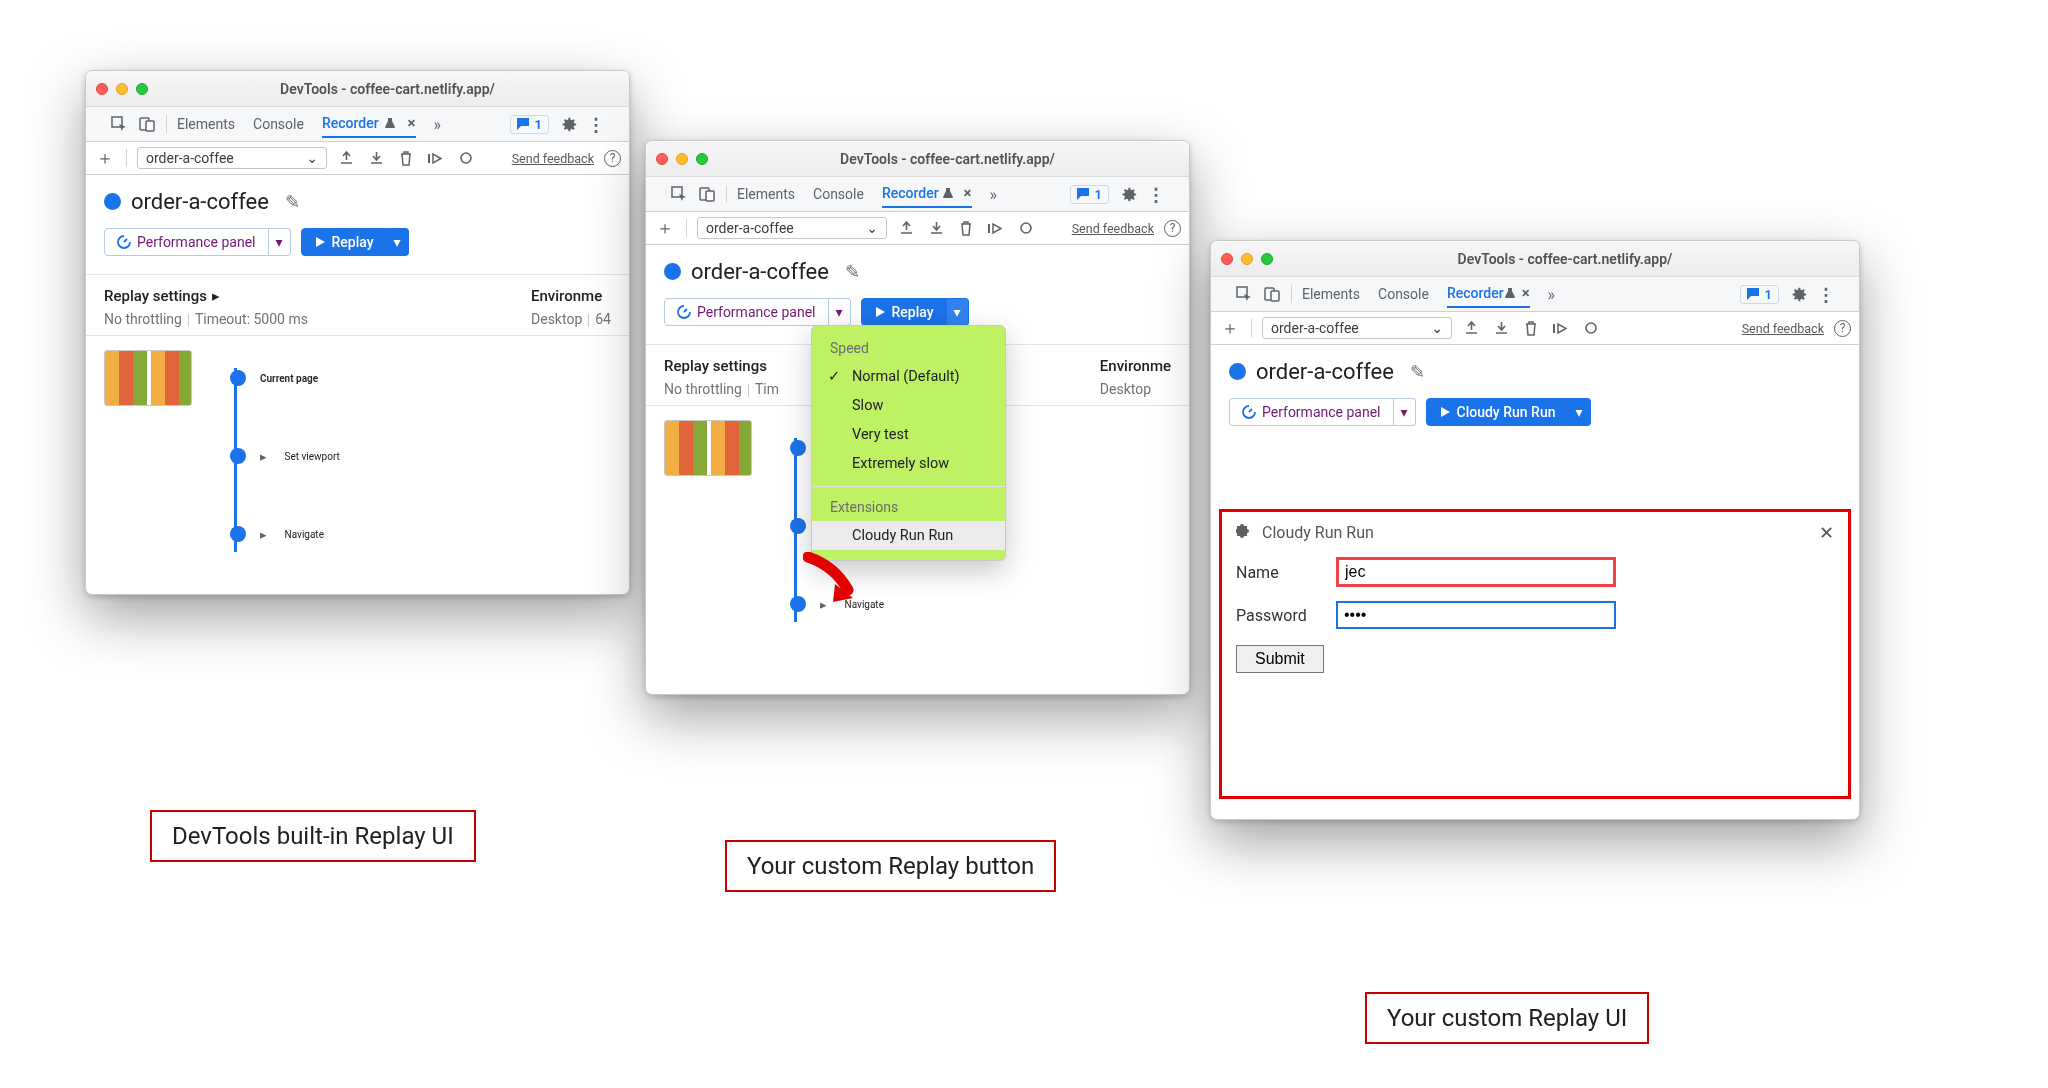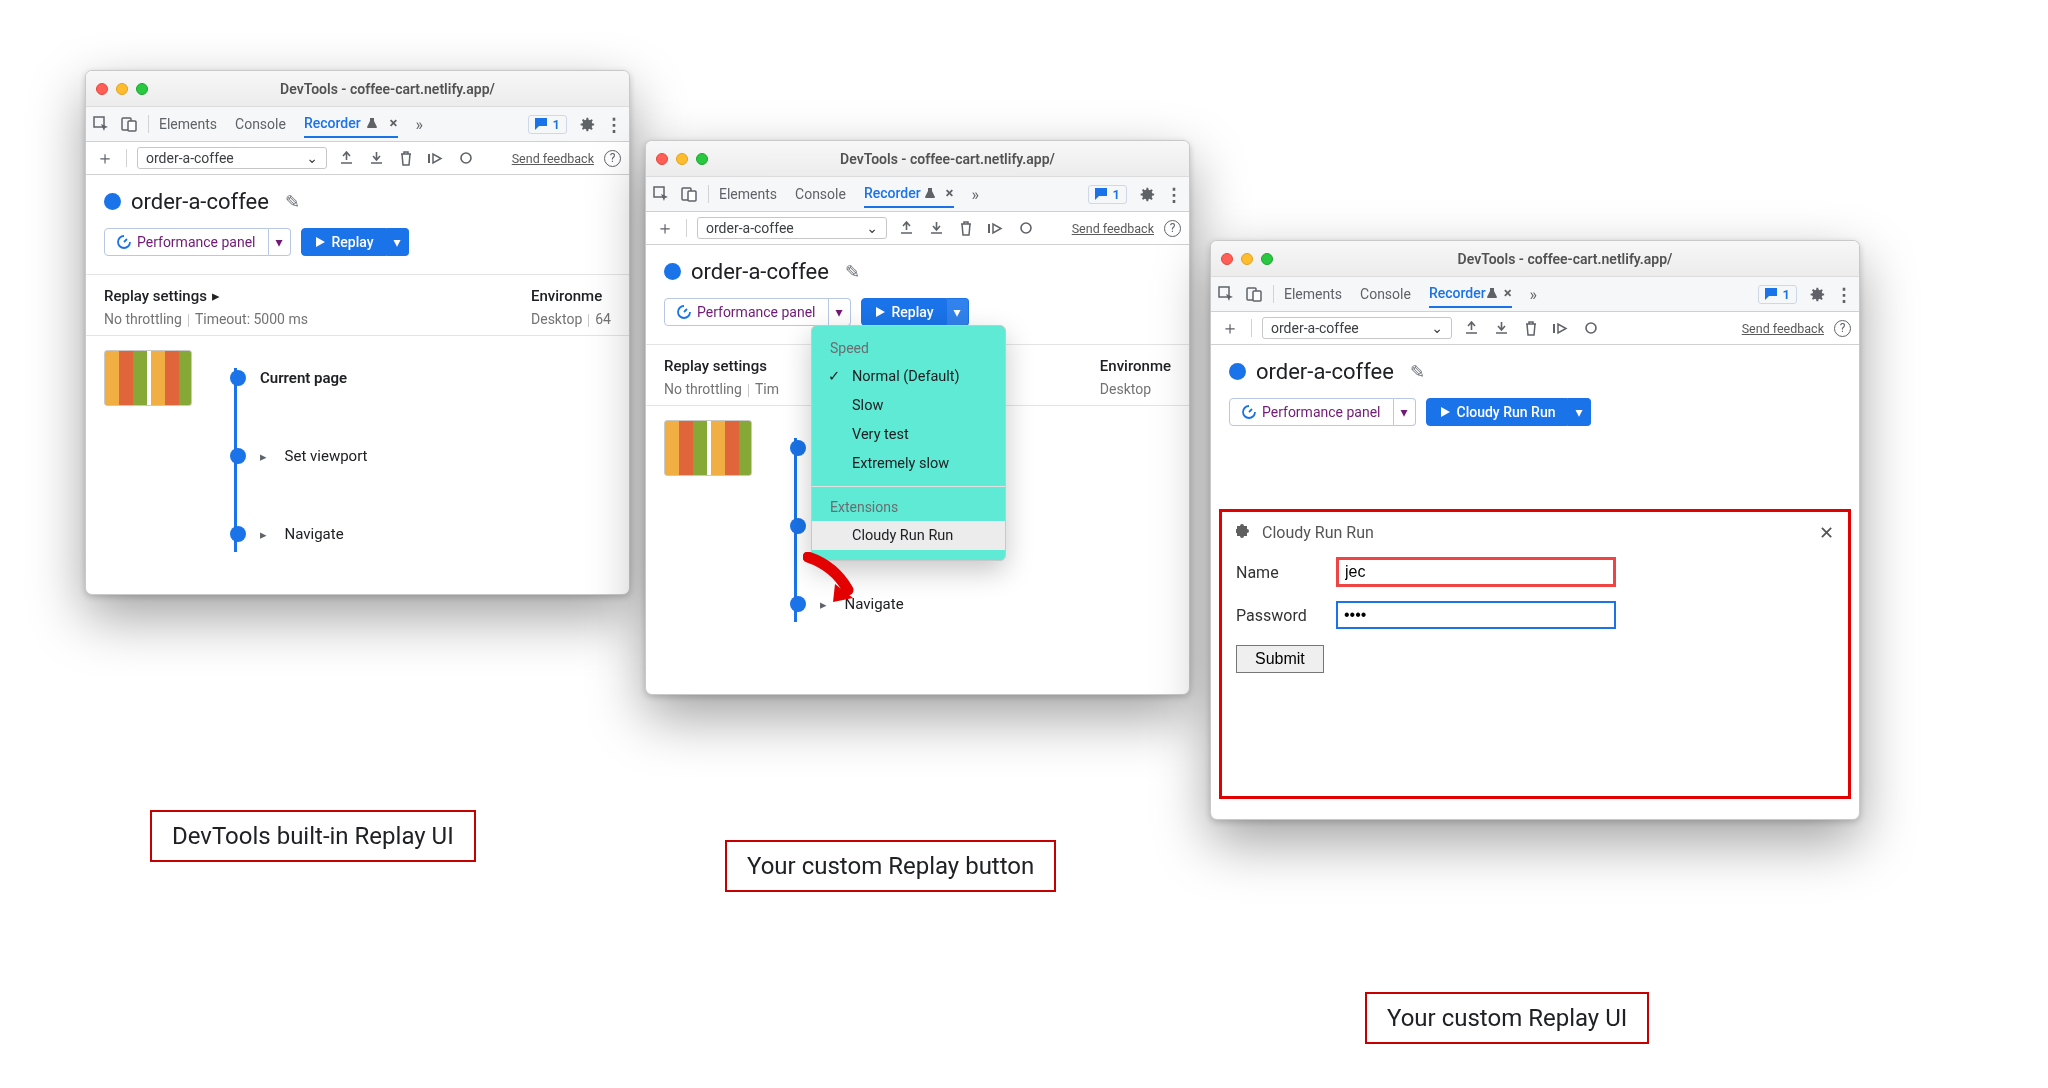--- a/index.html
+++ b/index.html
@@ -33,21 +33,21 @@
     border-bottom: 1px solid #dcdcdc;
   }
   .traffic { display: flex; gap: 8px; }
   .dot { width: 12px; height: 12px; border-radius: 50%; }
   .dot.red { background:#ff5f57; border:1px solid #e1483f; }
   .dot.yellow { background:#febc2e; border:1px solid #e1a11e; }
   .dot.green { background:#28c840; border:1px solid #1ca52e; }
   .title-text { flex:1; text-align:center; font-weight:600; font-size:14px; color:#525252; }
 
   .tabbar {
-    display:flex; align-items:center; gap:10px; padding:3px 6px;
+    display:flex; align-items:center; gap:10px; padding:3px 24px;
     border-bottom:1px solid #d0d0d0; background:#f6f7f8;
   }
   .icon { width:18px; height:18px; display:flex; align-items:center; justify-content:center; color:#5f6368; }
   .tabbar .sep { width:1px; height:18px; background:#d3d3d3; }
   .tabs { display:flex; gap:18px; align-items:center; }
   .tab { font-size:14px; color:#5f6368; padding:4px 0; cursor:pointer; }
   .tab.active { color:#1a73e8; border-bottom:2px solid #1a73e8; font-weight:500; }
   .tab-close { font-weight:700; color:#5f6368; margin-left:6px; font-size:15px;}
   .chev { font-size:16px; color:#5f6368; }
   .tabbar .spacer { flex:1; }
@@ -100,28 +100,28 @@
   .steps { position:relative; margin-top:14px; padding-left:0; }
   .rail { position:absolute; left:130px; top:18px; bottom:10px; width:3px; background:#1a73e8; }
   .step { display:flex; align-items:center; gap:14px; margin-bottom:22px; position:relative; }
   .thumb {
     width:88px; height:56px; border:1px solid #c9c9c9; border-radius:3px;
     background:repeating-linear-gradient(90deg,#f1ae42 0 14px,#e1653a 14px 28px,#86a837 28px 42px,#fff 42px 46px);
     flex-shrink:0;
   }
   .thumb.empty { background:#fff; border-color:transparent; visibility:hidden; }
   .node-dot { width:16px; height:16px; border-radius:50%; background:#1a73e8; margin-left:24px; position:relative; z-index:2; }
-  .step-label { font-size:15px; color:#202124; }
+  .step-label { font-size:10px; color:#202124; }
   .step-label.bold { font-weight:600; }
   .caret { color:#5f6368; margin-right:4px; }
 
   
   .menu {
     position:absolute;
-    background:#5eead4; border:1px solid #c8c8c8; border-radius:6px;
+    background:#bef264; border:1px solid #c8c8c8; border-radius:6px;
     box-shadow:0 10px 28px rgba(0,0,0,0.22);
     padding:10px 0; font-size:14.5px; width:195px;
     z-index:50;
   }
   .menu .mh { color:#6b6d70; padding:4px 18px 6px 18px; font-size:14px;}
   .menu .mi { padding:6px 18px 6px 40px; cursor:pointer; position:relative;}
   .menu .mi.check::before { content:"✓"; position:absolute; left:16px; color:#202124;}
   .menu .mi.hover { background:#ececec; }
   .menu .mdiv { height:1px; background:#e2e2e2; margin:8px 0;}
 

